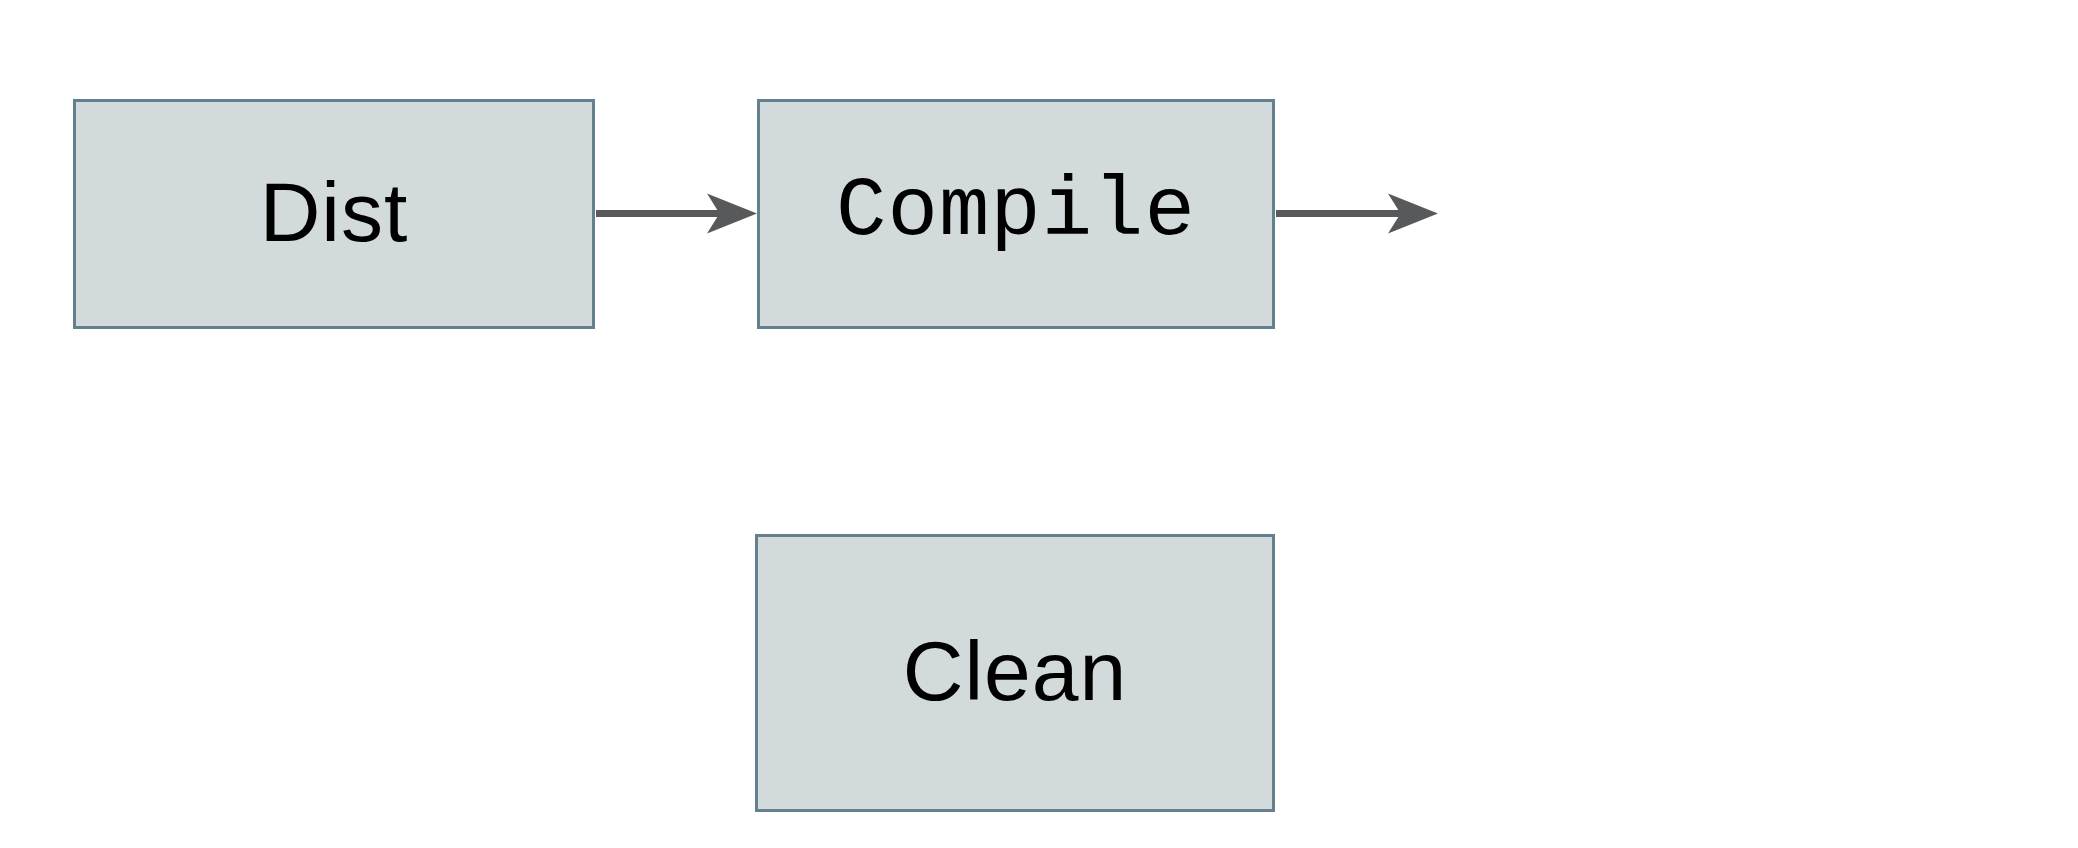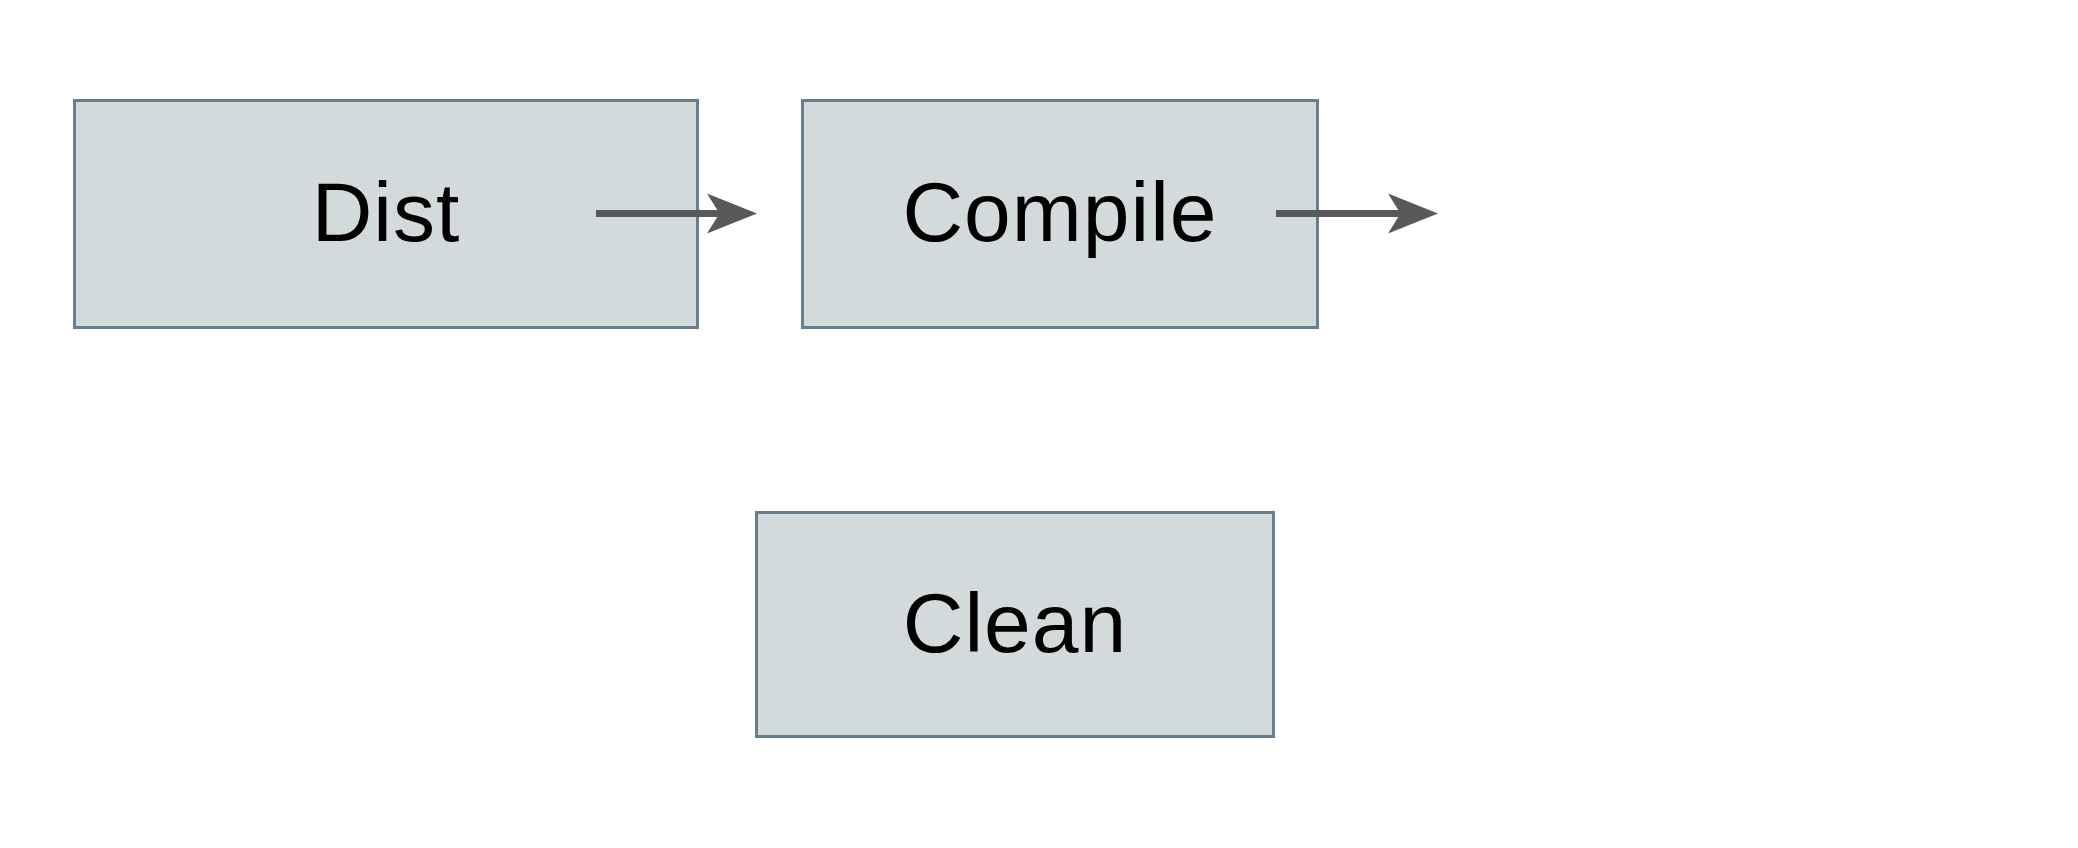--- a/index.html
+++ b/index.html
@@ -25,24 +25,24 @@
     justify-content: center;
   }
   .node .label {
     font-size: 84px;
     line-height: 1;
     color: #000000;
     letter-spacing: 1px;
     white-space: nowrap;
     padding-bottom: 4px;
   }
-  .node-dist    { left: 73px;   top: 99px;  width: 626px; height: 230px; }
-  .node-compile { left: 801px;  top: 99px;  width: 518px; height: 230px; }
+  .node-dist    { left: 73px;   top: 99px;  width: 522px; height: 230px; }
+  .node-compile { left: 757px;  top: 99px;  width: 518px; height: 230px; font-family: Liberation Mono, monospace; }
   .node-init    { left: 1438px; top: 99px;  width: 519px; height: 230px; }
-  .node-clean   { left: 755px;  top: 511px; width: 520px; height: 227px; }
+  .node-clean   { left: 755px;  top: 534px; width: 520px; height: 278px; }
   .edges-layer {
     position: absolute;
     left: 0; top: 0;
     width: 2078px;
     height: 848px;
     pointer-events: none;
   }
 </style>
 </head>
 <body>

